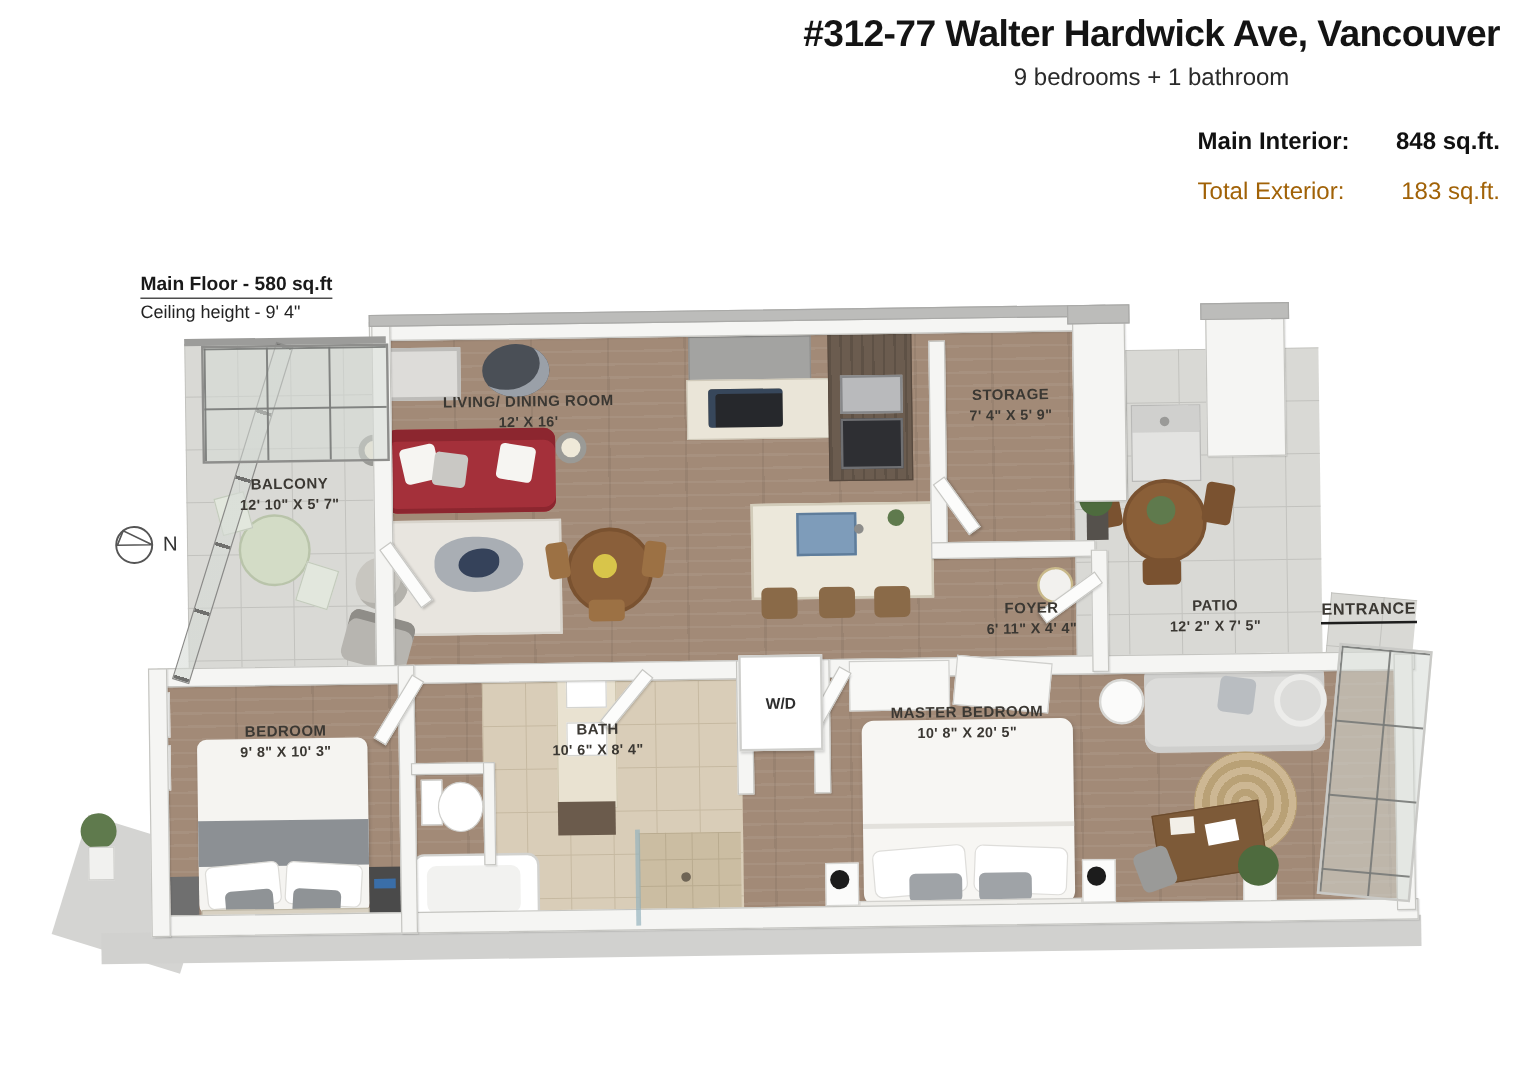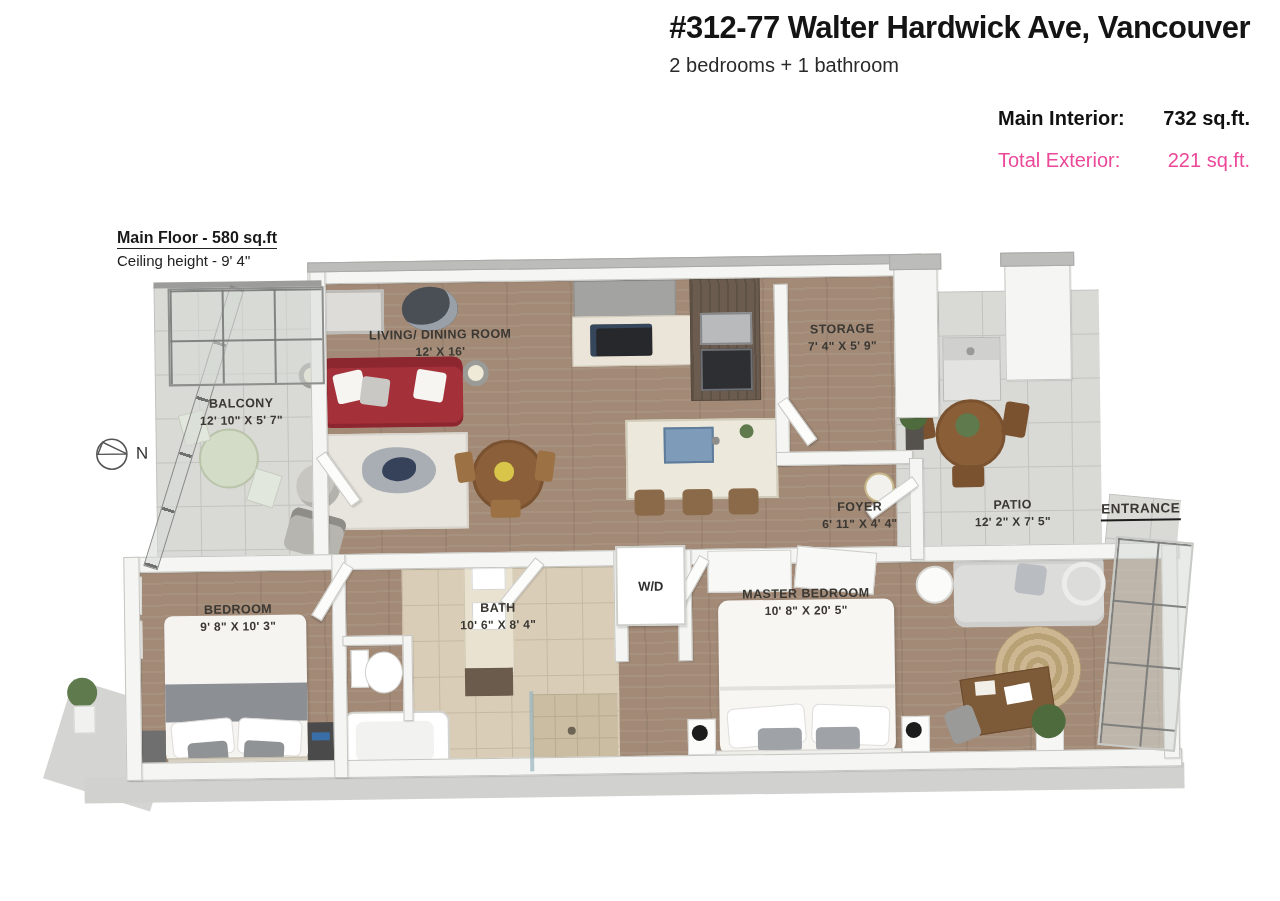--- a/index.html
+++ b/index.html
@@ -1,25 +1,25 @@
 <!DOCTYPE html>
 <html><head>
 <meta charset="utf-8">
 <style>
   html,body{margin:0;padding:0;background:#ffffff;}
   body{width:1280px;height:901px;position:relative;overflow:hidden;
        font-family:"Liberation Sans","DejaVu Sans",sans-serif;color:#1a1a1a;}
   .f{position:absolute;}
   
-  .hdr{position:absolute;top:10px;right:30px;text-align:left;}
+  .hdr{position:absolute;top:10px;right:30px;text-align:center;}
   .hdr-title{font-size:31px;font-weight:800;letter-spacing:-0.5px;color:#141414;line-height:1.15;}
   .hdr-sub{font-size:20px;font-weight:400;color:#2a2a2a;margin-top:8px;}
   .tot-row{display:flex;justify-content:space-between;width:252px;margin-left:auto;font-size:20px;}
   .tot-int{margin-top:30px;font-weight:700;color:#111;}
-  .tot-ext{margin-top:19px;font-weight:400;color:#ec4899;}
+  .tot-ext{margin-top:19px;font-weight:400;color:#a16207;}
   .floorinfo{position:absolute;left:117px;top:229px;}
   .floorinfo .t{font-size:16px;font-weight:700;color:#191919;border-bottom:1.6px solid #222;padding-bottom:1px;display:inline-block;}
   .floorinfo .c{font-size:15px;font-weight:400;color:#222;margin-top:3px;}
   
   .plan{position:absolute;left:65px;top:258px;width:1125px;height:552px;transform:rotate(-0.8deg);}
   .wood{background:#a28a77;
         background-image:repeating-linear-gradient(180deg,rgba(255,255,255,.06) 0 2px,rgba(0,0,0,0) 2px 11px),
                          repeating-linear-gradient(90deg,rgba(0,0,0,.06) 0 2px,rgba(0,0,0,0) 2px 64px);
         z-index:1;}
   .tile{background:#d9d9d5;
@@ -43,28 +43,28 @@
   .ent .n{font-size:13.5px;font-weight:800;border-bottom:2px solid #1d1d1d;display:inline-block;padding-bottom:1px;letter-spacing:.5px;}
   .wdbox{display:flex;align-items:center;justify-content:center;font-size:13px;font-weight:700;color:#2e2e2e;z-index:5;}
   .compass{position:absolute;left:28px;top:168px;z-index:7;display:flex;align-items:center;gap:2px;}
   .compass .n-letter{font-size:17px;color:#333;font-weight:400;}
 </style>
 </head>
 <body>
 
 <div class="hdr">
   <div class="hdr-title">#312-77 Walter Hardwick Ave, Vancouver</div>
-  <div class="hdr-sub">2 bedrooms + 1 bathroom</div>
+  <div class="hdr-sub">9 bedrooms + 1 bathroom</div>
   <div class="tot-row tot-int">
     <span>Main Interior:</span>
-    <span>732 sq.ft.</span>
+    <span>848 sq.ft.</span>
   </div>
   <div class="tot-row tot-ext">
     <span>Total Exterior:</span>
-    <span>221 sq.ft.</span>
+    <span>183 sq.ft.</span>
   </div>
 </div>
 
 <div class="floorinfo">
   <div class="t">Main Floor - 580 sq.ft</div>
   <div class="c">Ceiling height - 9' 4"</div>
 </div>
 
 <div class="plan">
 

